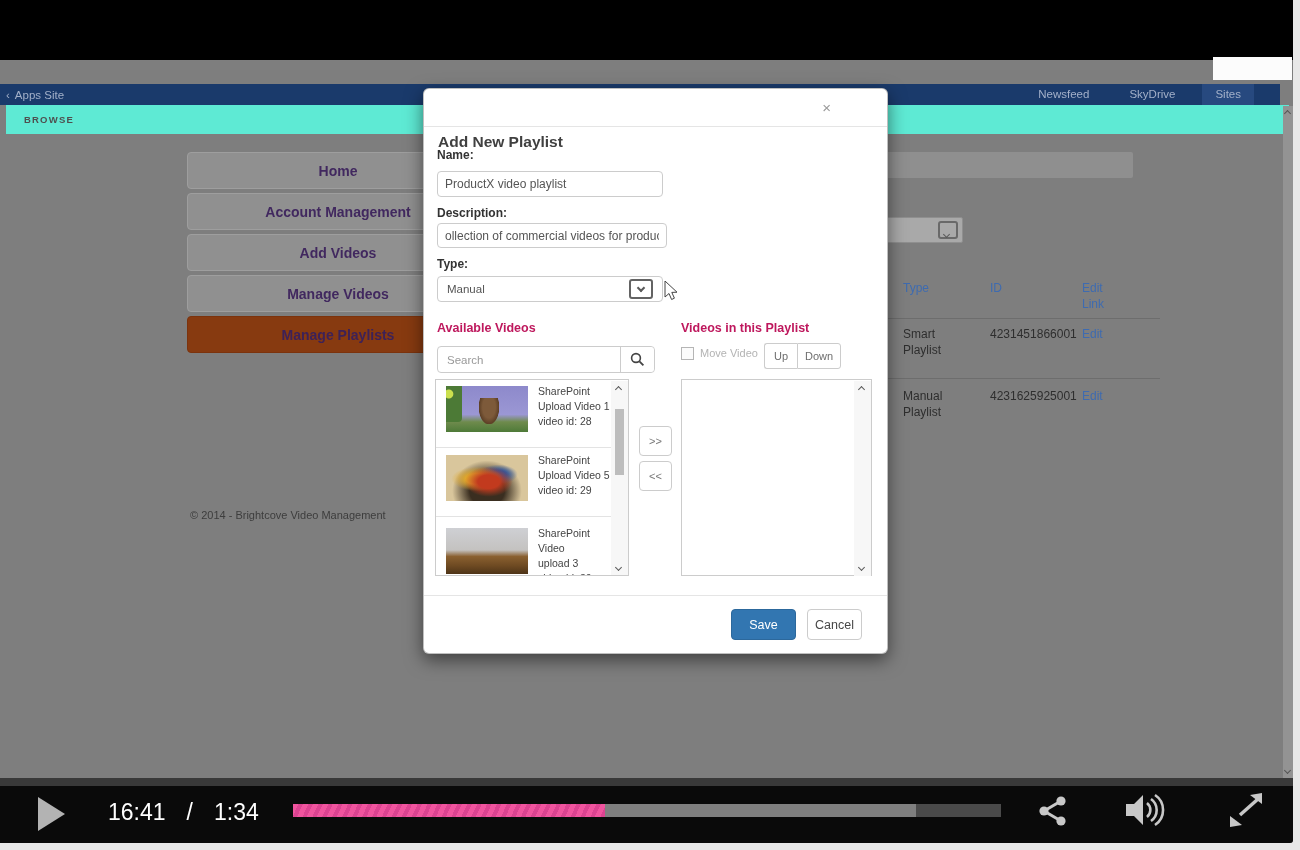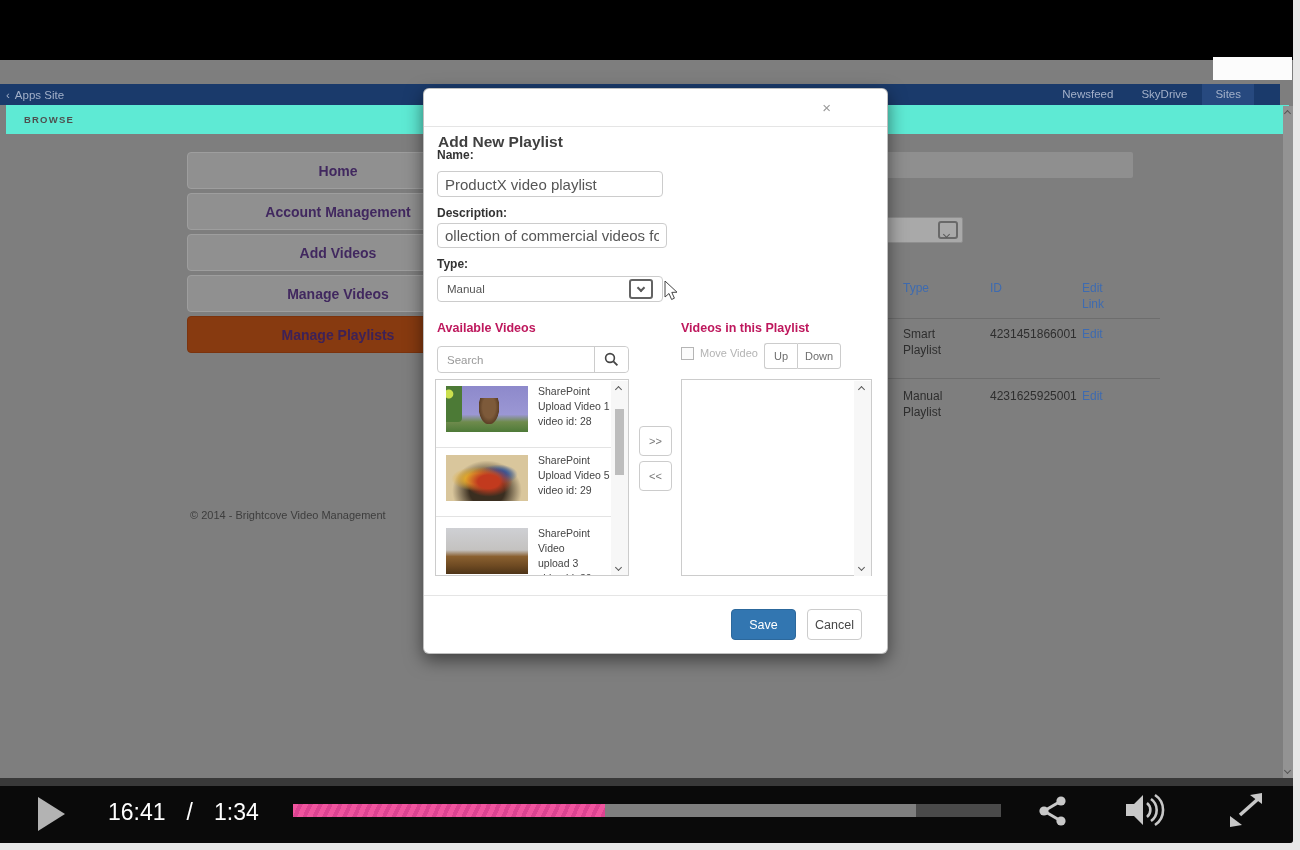--- a/index.html
+++ b/index.html
@@ -8,21 +8,21 @@
 
   .stage { position:absolute; left:0; top:0; width:1300px; height:850px; background:#e8e8e8; }
   .video-frame { position:absolute; left:0; top:0; width:1293px; height:843px; background:#7e7e7e; overflow:hidden; border-radius:0 0 3px 0; }
 
   
   .top-black { position:absolute; left:0; top:0; width:100%; height:60px; background:#000; }
   .white-box { position:absolute; left:1213px; top:57px; width:79px; height:23px; background:#fcfcfc; }
 
   .suite-bar { position:absolute; left:0; top:84px; width:1280px; height:21px; background:#1a3a6b; color:#a3b0c9; font-size:11.5px; display:flex; align-items:center; }
   .suite-left { margin-left:6px; display:flex; gap:5px; align-items:center; }
-  .suite-links { position:absolute; right:26px; top:0; height:21px; display:flex; align-items:center; gap:2px; }
+  .suite-links { position:absolute; right:26px; top:0; height:21px; display:flex; align-items:center; gap:14px; }
   .suite-link { padding:0 13px; height:21px; line-height:21px; }
   .suite-link.hl { background:#27497f; }
 
   .browse-bar { position:absolute; left:6px; top:105px; width:1283px; height:29px; background:#5eead4; }
   .browse-tab { position:absolute; left:18px; top:9px; font-size:9.5px; letter-spacing:1.2px; color:#4f4f4f; font-weight:600; }
 
   .nav-btn { position:absolute; left:187px; width:302px; height:37px; background:#909090; border:1px solid #9e9e9e; border-radius:4px; color:#41285f; font-size:14px; font-weight:700; display:flex; align-items:center; justify-content:center; }
   .nav-btn.active { background:#873a10; border-color:#7c330d; color:#3d2157; }
 
   .bg-band { position:absolute; left:510px; top:152px; width:623px; height:26px; background:#8f8f8f; border-radius:2px; }
@@ -48,30 +48,30 @@
   .chev.sm { width:5px; height:5px; border-width:1.5px; }
 
   
   .modal { position:absolute; left:423px; top:88px; width:465px; height:566px; background:#fff; border:1px solid rgba(0,0,0,.25); border-radius:6px; box-shadow:0 6px 18px rgba(0,0,0,.5); font-size:12px; color:#333; }
   .modal-title { position:absolute; left:14px; top:12px; font-size:15.5px; font-weight:700; color:#404040;margin-top:32px; }
   .modal-close { position:absolute; right:56px; top:10px; font-size:15px; color:#9a9a9a; cursor:default; }
   .modal-divider { position:absolute; left:0; top:37px; width:100%; height:1px; background:#e5e5e5; }
   .footer-divider { position:absolute; left:0; top:506px; width:100%; height:1px; background:#e5e5e5; }
 
   .f-label { position:absolute; left:13px; font-weight:700; font-size:12px; color:#333; }
-  .f-input { position:absolute; left:13px; width:226px; height:26px; border:1px solid #ccc; border-radius:4px; font-family:"Liberation Sans",sans-serif; font-size:15px; color:#555; padding:0 7px; background:#fff; }
+  .f-input { position:absolute; left:13px; width:226px; height:26px; border:1px solid #ccc; border-radius:4px; font-family:"Liberation Sans",sans-serif; font-size:12px; color:#555; padding:0 7px; background:#fff; }
   .f-input::placeholder { color:#999; }
 
   .type-select { position:absolute; left:13px; top:187px; width:226px; height:26px; border:1px solid #ccc; border-radius:4px; background:#fff; }
   .type-value { position:absolute; left:9px; top:6px; font-size:11.5px; color:#555; }
   .type-btn { position:absolute; right:9px; top:2px; width:24px; height:20px; border:2px solid #636363; border-radius:3px; display:flex; align-items:center; justify-content:center; background:#fff; }
 
   .col-title { position:absolute; top:232px; font-weight:700; font-size:12.5px; color:#be185d; }
 
-  .search-box { position:absolute; left:13px; top:257px; width:192px; height:27px; border:1px solid #ccc; border-radius:4px; background:#fff; }
+  .search-box { position:absolute; left:13px; top:257px; width:218px; height:27px; border:1px solid #ccc; border-radius:4px; background:#fff; }
   .search-input { position:absolute; left:0; top:0; width:156px; height:25px; border:none; outline:none; font-family:"Liberation Sans",sans-serif; font-size:11.5px; color:#555; padding:0 9px; background:transparent; }
   .search-input::placeholder { color:#999; }
   .search-btn { position:absolute; right:0; top:0; width:34px; height:25px; border-left:1px solid #ccc; display:flex; align-items:center; justify-content:center; background:#fff; border-radius:0 4px 4px 0; }
 
   .video-list { position:absolute; left:11px; top:290px; width:194px; height:197px; border:1px solid #ccc; background:#fff; overflow:hidden; }
   .v-item { position:absolute; left:0; width:176px; height:68px; border-bottom:1px solid #e3e3e3; }
   .v-thumb { position:absolute; left:10px; top:6px; width:82px; height:46px; }
   .v-text { position:absolute; left:102px; top:4px; width:74px; font-size:10.5px; line-height:15px; color:#444; }
   .thumb-1 { background:linear-gradient(180deg,#8d89cb 0%,#9b97d4 62%,#6f8b4d 78%,#4e7a38 100%); position:relative; overflow:hidden; }
   .thumb-1::before { content:""; position:absolute; left:-6px; top:-4px; width:22px; height:40px; background:radial-gradient(circle at 40% 30%, #cbe04e 0 4px, transparent 5px), #4c7a36; border-radius:4px; }

